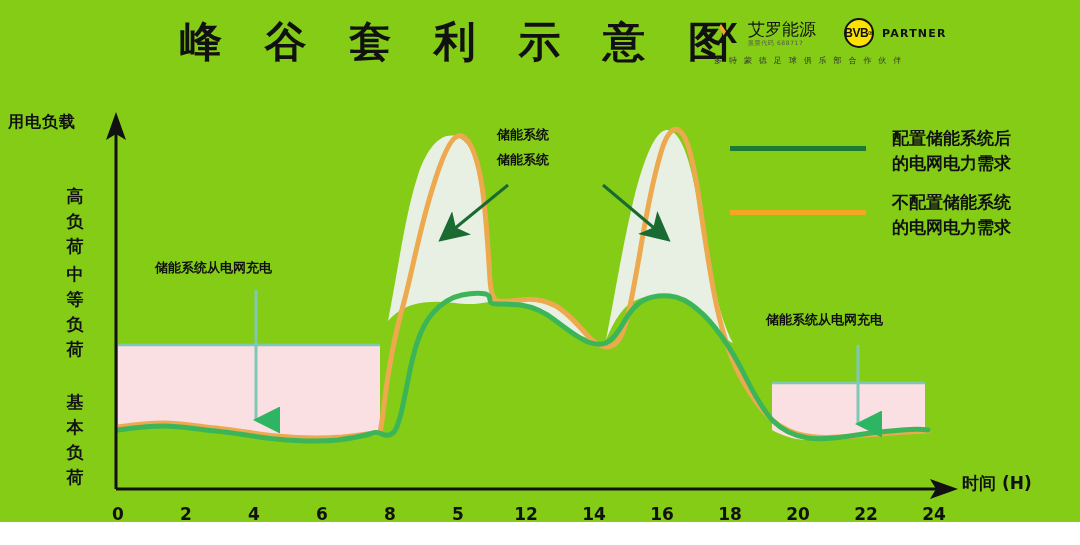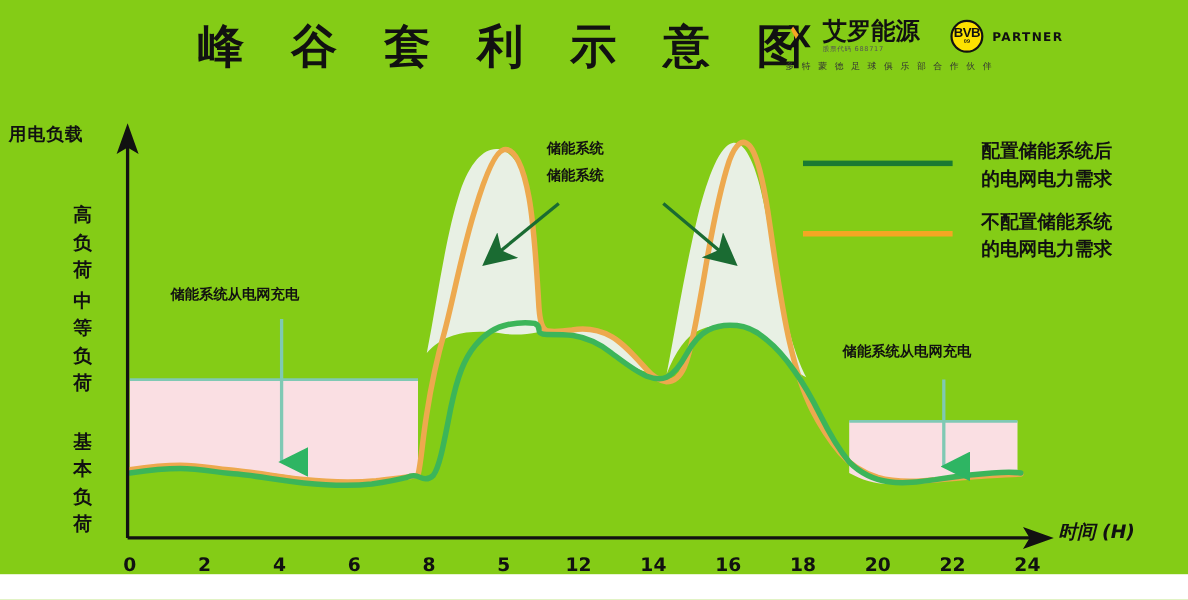--- a/index.html
+++ b/index.html
@@ -20,34 +20,34 @@
     white-space:nowrap;
   }
   .brandblock { position:absolute; left:714px; top:18px; width:230px; }
   .brandrow { display:flex; align-items:center; gap:8px; }
   .logo-x {
     width:26px; height:26px; position:relative; flex:0 0 auto;
   }
   .logo-x svg { display:block; }
   .solax-wrap { display:flex; flex-direction:column; line-height:1; }
   .solax-cn {
-    font-size:22px; font-weight:bold; color:#111;
+    font-size:17px; font-weight:normal; color:#111;
     font-family:"DejaVu Sans","Liberation Sans",sans-serif;
     letter-spacing:0px; white-space:nowrap;
   }
   .solax-code {
     font-size:6px; color:#555; letter-spacing:.6px; margin-top:2px;
     white-space:nowrap;
     font-family:"DejaVu Sans","Liberation Sans",sans-serif;
   }
   .divider-v { width:1px; height:26px; background:#bbb; margin:0 6px; }
   .bvb {
     width:30px; height:30px; border-radius:50%;
     background:#FDE100; border:2px solid #111;
-    display:flex; flex-direction:column; align-items:center; justify-content:center;
+    display:flex; flex-direction:row; align-items:center; justify-content:center;
     flex:0 0 auto;
   }
   .bvb-top { font-size:12px; font-weight:bold; color:#111; line-height:10px; letter-spacing:-.5px;}
   .bvb-bot { font-size:5px; font-weight:bold; color:#111; line-height:6px; }
   .partner {
     font-size:11px; font-weight:bold; color:#111; letter-spacing:1.2px;
     font-family:"DejaVu Sans","Liberation Sans",sans-serif;
   }
   .brand-tag {
     margin-top:7px; text-align:left; font-size:8px; color:#333;
@@ -70,21 +70,20 @@
   }
   #yband-high { left:62px; top:184px; }
   #yband-mid  { left:62px; top:262px; }
   #yband-base { left:62px; top:390px; }
 
   .xlabel {
     position:absolute; left:962px; top:472px;
     font-size:17px; font-weight:bold; color:#111;
     font-family:"DejaVu Sans","Liberation Sans",sans-serif;
     white-space:nowrap;
-    font-style:italic;
   }
   .xtick {
     position:absolute; top:504px; width:40px; margin-left:-20px;
     text-align:center; font-size:17px; font-weight:bold; color:#111;
     font-family:"DejaVu Sans","Liberation Sans",sans-serif;
   }
 
   
   .anno {
     position:absolute; font-size:13px; font-weight:bold; color:#111;

